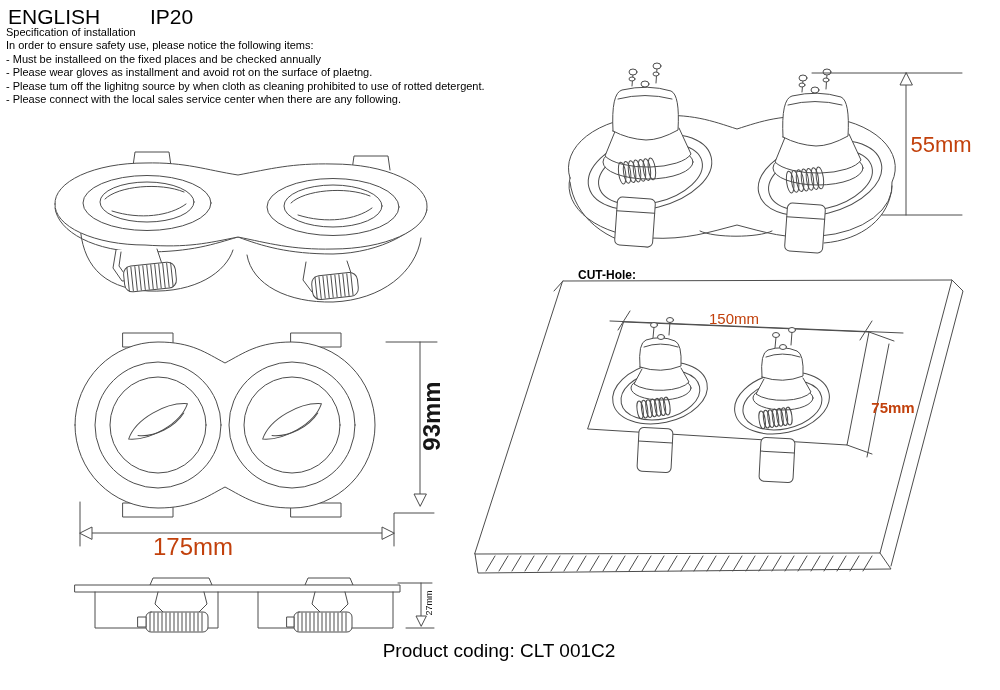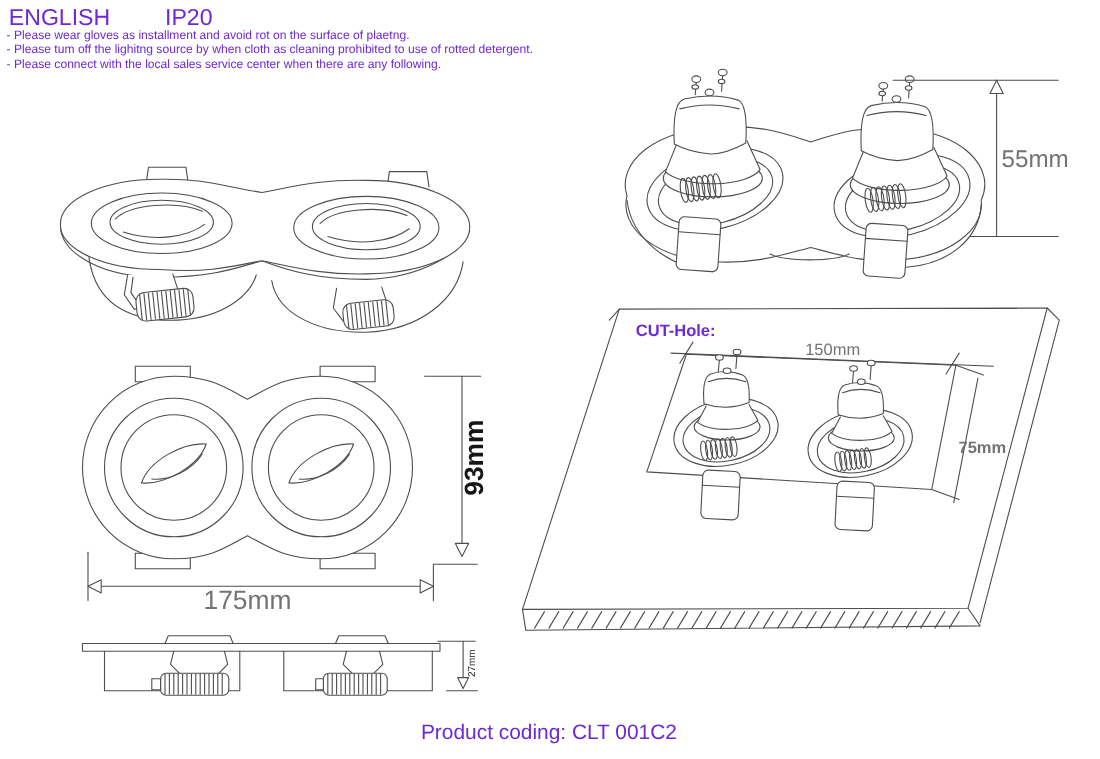--- a/index.html
+++ b/index.html
@@ -1,44 +1,47 @@
 <!DOCTYPE html>
 <html><head>
 <meta charset="utf-8">
 <style>
   html,body{margin:0;padding:0;background:#fff;}
   #page{position:relative;width:1000px;height:690px;background:#fff;overflow:hidden;
         font-family:"Liberation Sans","DejaVu Sans",sans-serif;color:#1c1c1c;}
   .draw{position:absolute;}
   .draw *{stroke:#4d4d4d;stroke-width:1;fill:none;stroke-linecap:round;stroke-linejoin:round;}
   .draw .w{fill:#ffffff;}
-  .lbl{position:absolute;transform:translate(-50%,-50%);white-space:nowrap;color:#737373;}
+  .lbl{position:absolute;transform:translate(-50%,-50%);white-space:nowrap;color:#c2410c;}
   .lbl-rot{position:absolute;transform:translate(-50%,-50%) rotate(-90deg);white-space:nowrap;color:#161616;}
-  .lbl-tl{position:absolute;white-space:nowrap;color:#6d28d9;}
+  .lbl-tl{position:absolute;white-space:nowrap;color:#000000;}
   #hdr-lang{left:8px;top:5px;font-size:21px;}
   #hdr-ip{left:150px;top:5px;font-size:21px;text-align:right;}
   #spec{left:6px;top:26px;font-size:11px;line-height:13.4px;}
   #lbl55{left:941px;top:145px;font-size:22px;}
   #lbl93{left:432px;top:416px;font-size:24px;font-weight:bold;}
-  #lbl175{left:193px;top:547px;font-size:24px;margin-left:32px;}
+  #lbl175{left:193px;top:547px;font-size:24px;}
   #lbl27{left:429px;top:603px;font-size:9px;}
-  #lblcut{left:578px;top:292px;font-size:15px;font-weight:bold;}
-  #lbl150{left:757px;top:318px;font-size:15px;text-align:right;}
+  #lblcut{left:578px;top:268px;font-size:12px;font-weight:bold;}
+  #lbl150{left:734px;top:318px;font-size:15px;text-align:right;}
   #lbl75{left:893px;top:407px;font-size:15px;font-weight:600;}
-  #lblcode{left:499px;top:640px;font-size:19px;transform:translateX(-50%);margin-top:16px;}
+  #lblcode{left:499px;top:640px;font-size:19px;transform:translateX(-50%);}
 </style>
 </head>
 <body>
 
 <div id="page">
 
   <div id="hdr-lang" class="lbl-tl">ENGLISH</div>
   <div id="hdr-ip" class="lbl-tl">IP20</div>
 
   <div id="spec" class="lbl-tl">
+    <div>Specification of installation</div>
+    <div>In order to ensure safety use, please notice the following items:</div>
+    <div>- Must be installeed on the fixed places and be checked annually</div>
     <div>- Please wear gloves as installment and avoid rot on the surface of plaetng.</div>
     <div>- Please tum off the lighitng source by when cloth as cleaning prohibited to use of rotted detergent.</div>
     <div>- Please connect with the local sales service center when there are any following.</div>
   </div>
 
   <svg class="draw" style="left:50px;top:148px" width="392" height="172" viewBox="50 148 392 172">
     <path class="w" d="M133,166 L135,152 L169,152 L171,166"></path>
     <path class="w" d="M352,170 L354,156 L388,156 L390,170"></path>
     <path d="M80,225 C82,262 100,288 148,291 C196,293 226,272 233,250"></path>
     <path d="M247,255 C252,285 288,303 333,302 C382,300 416,272 421,238"></path>

